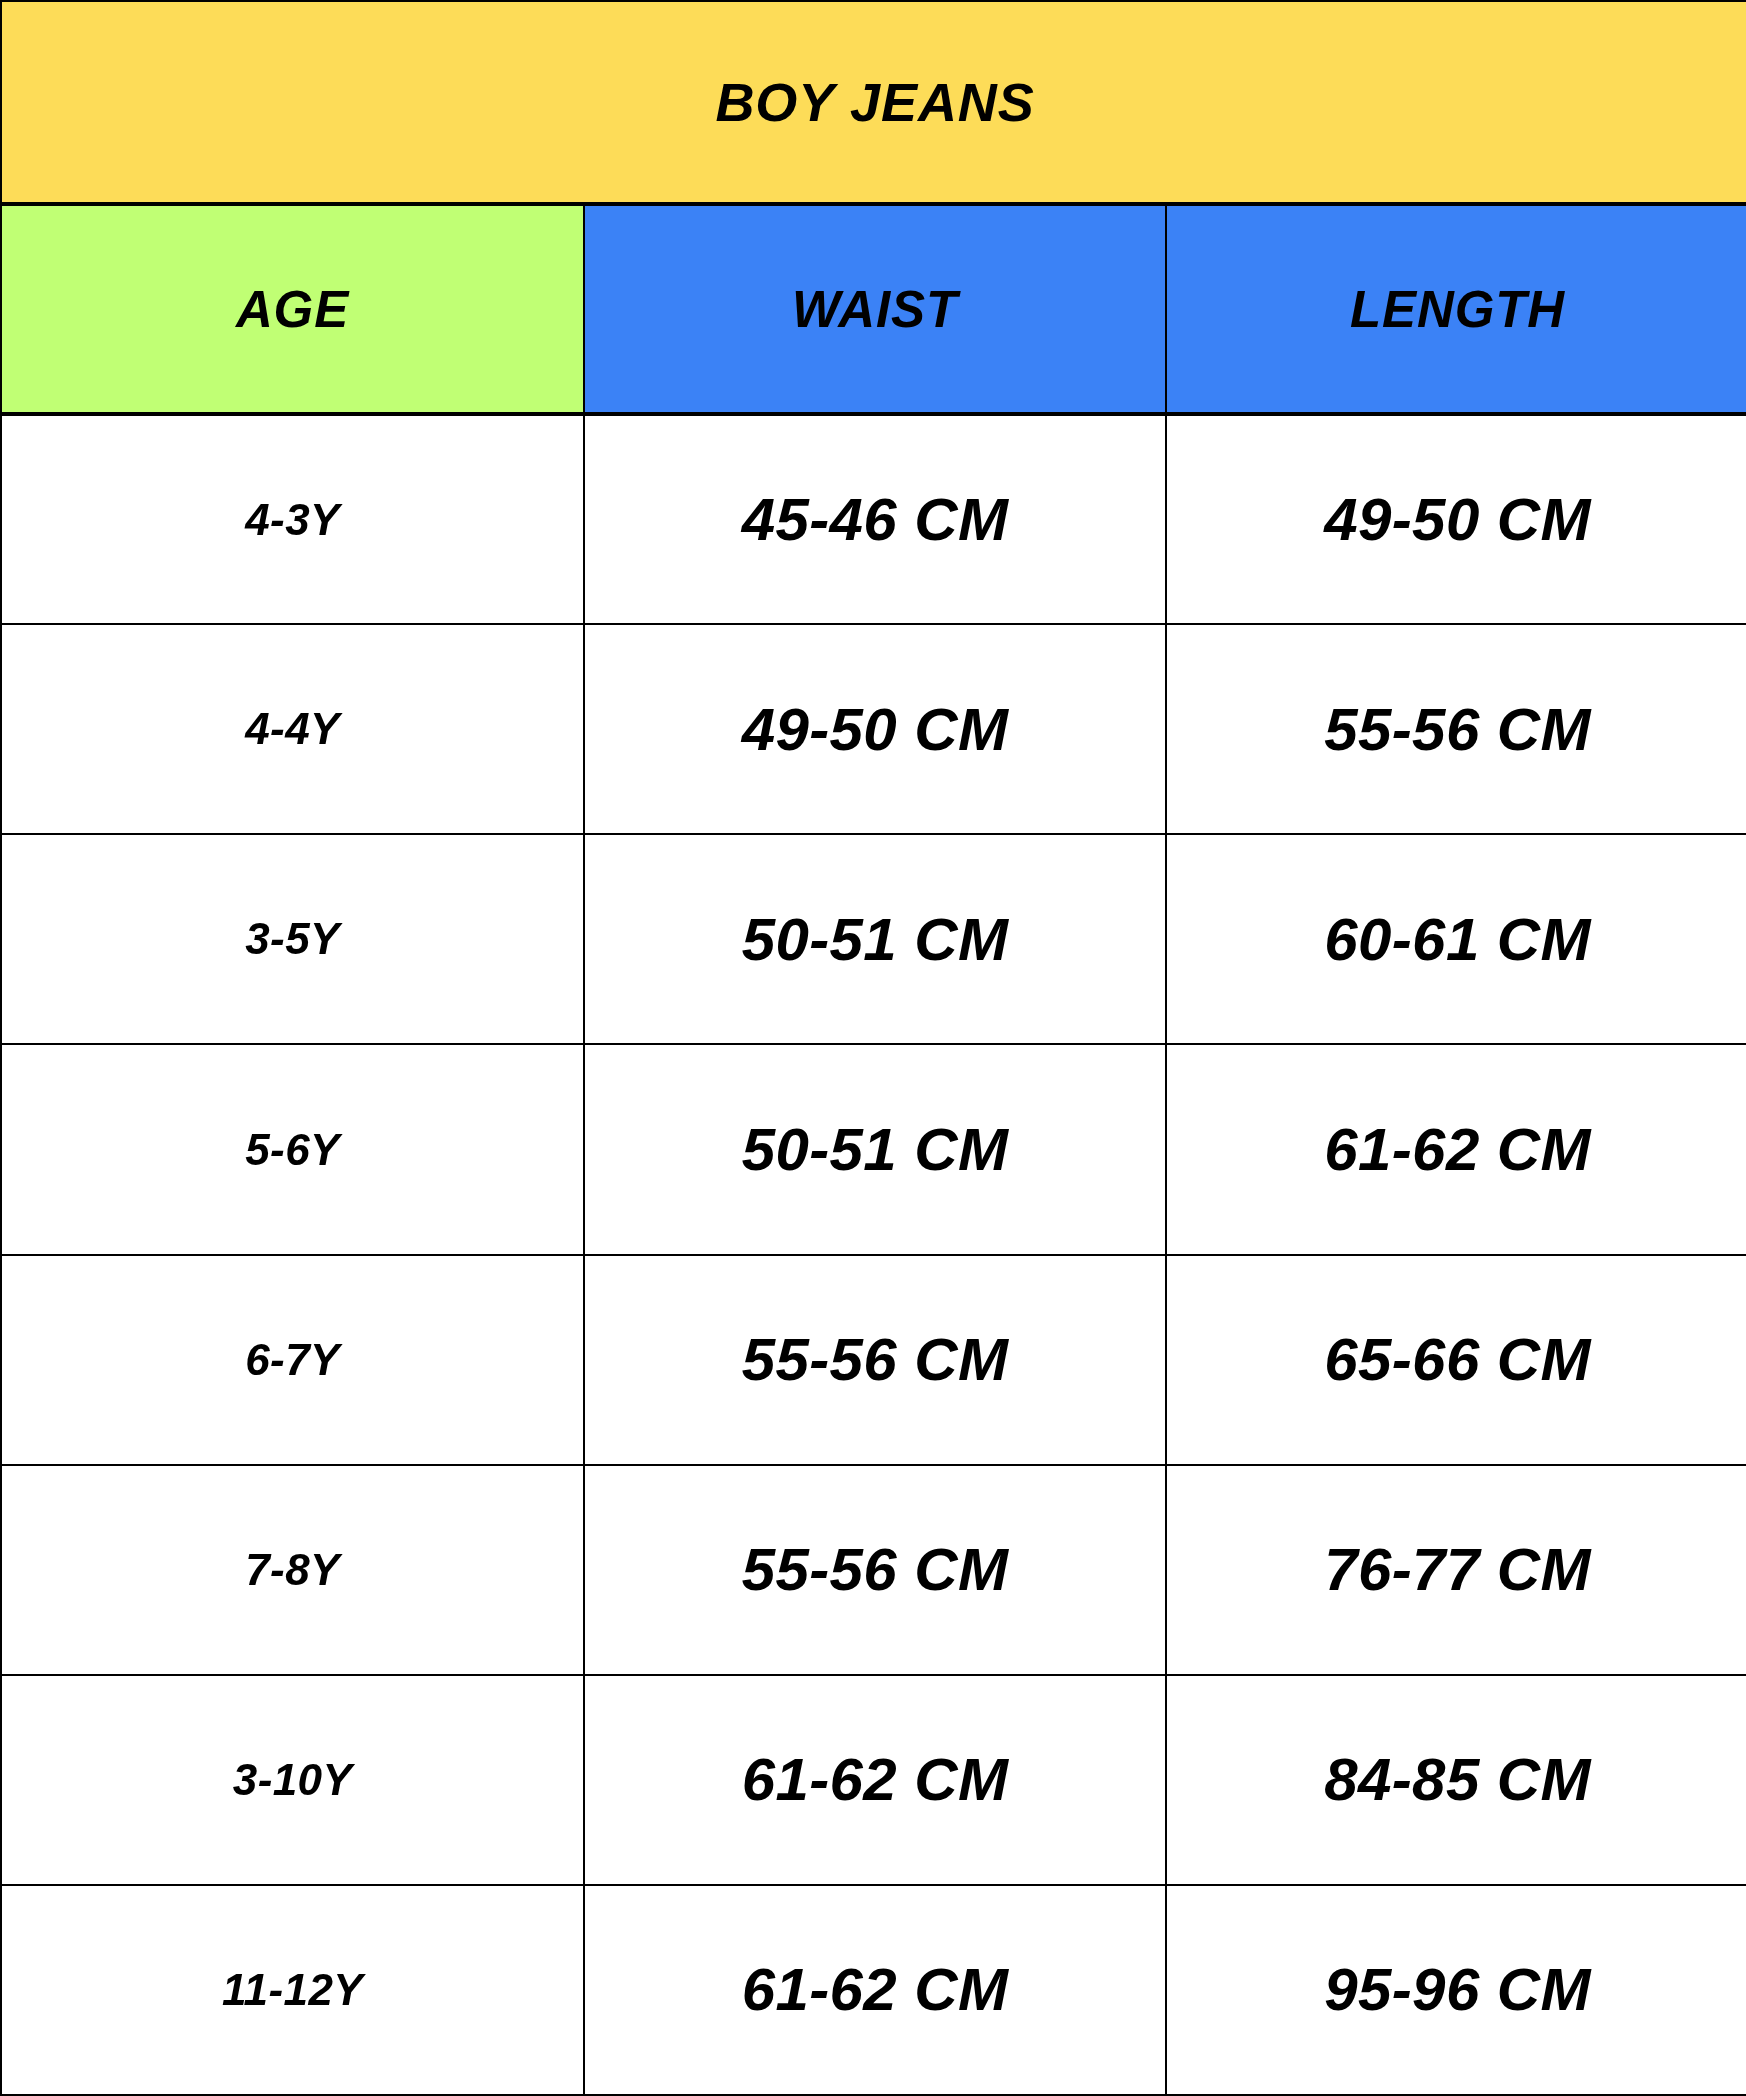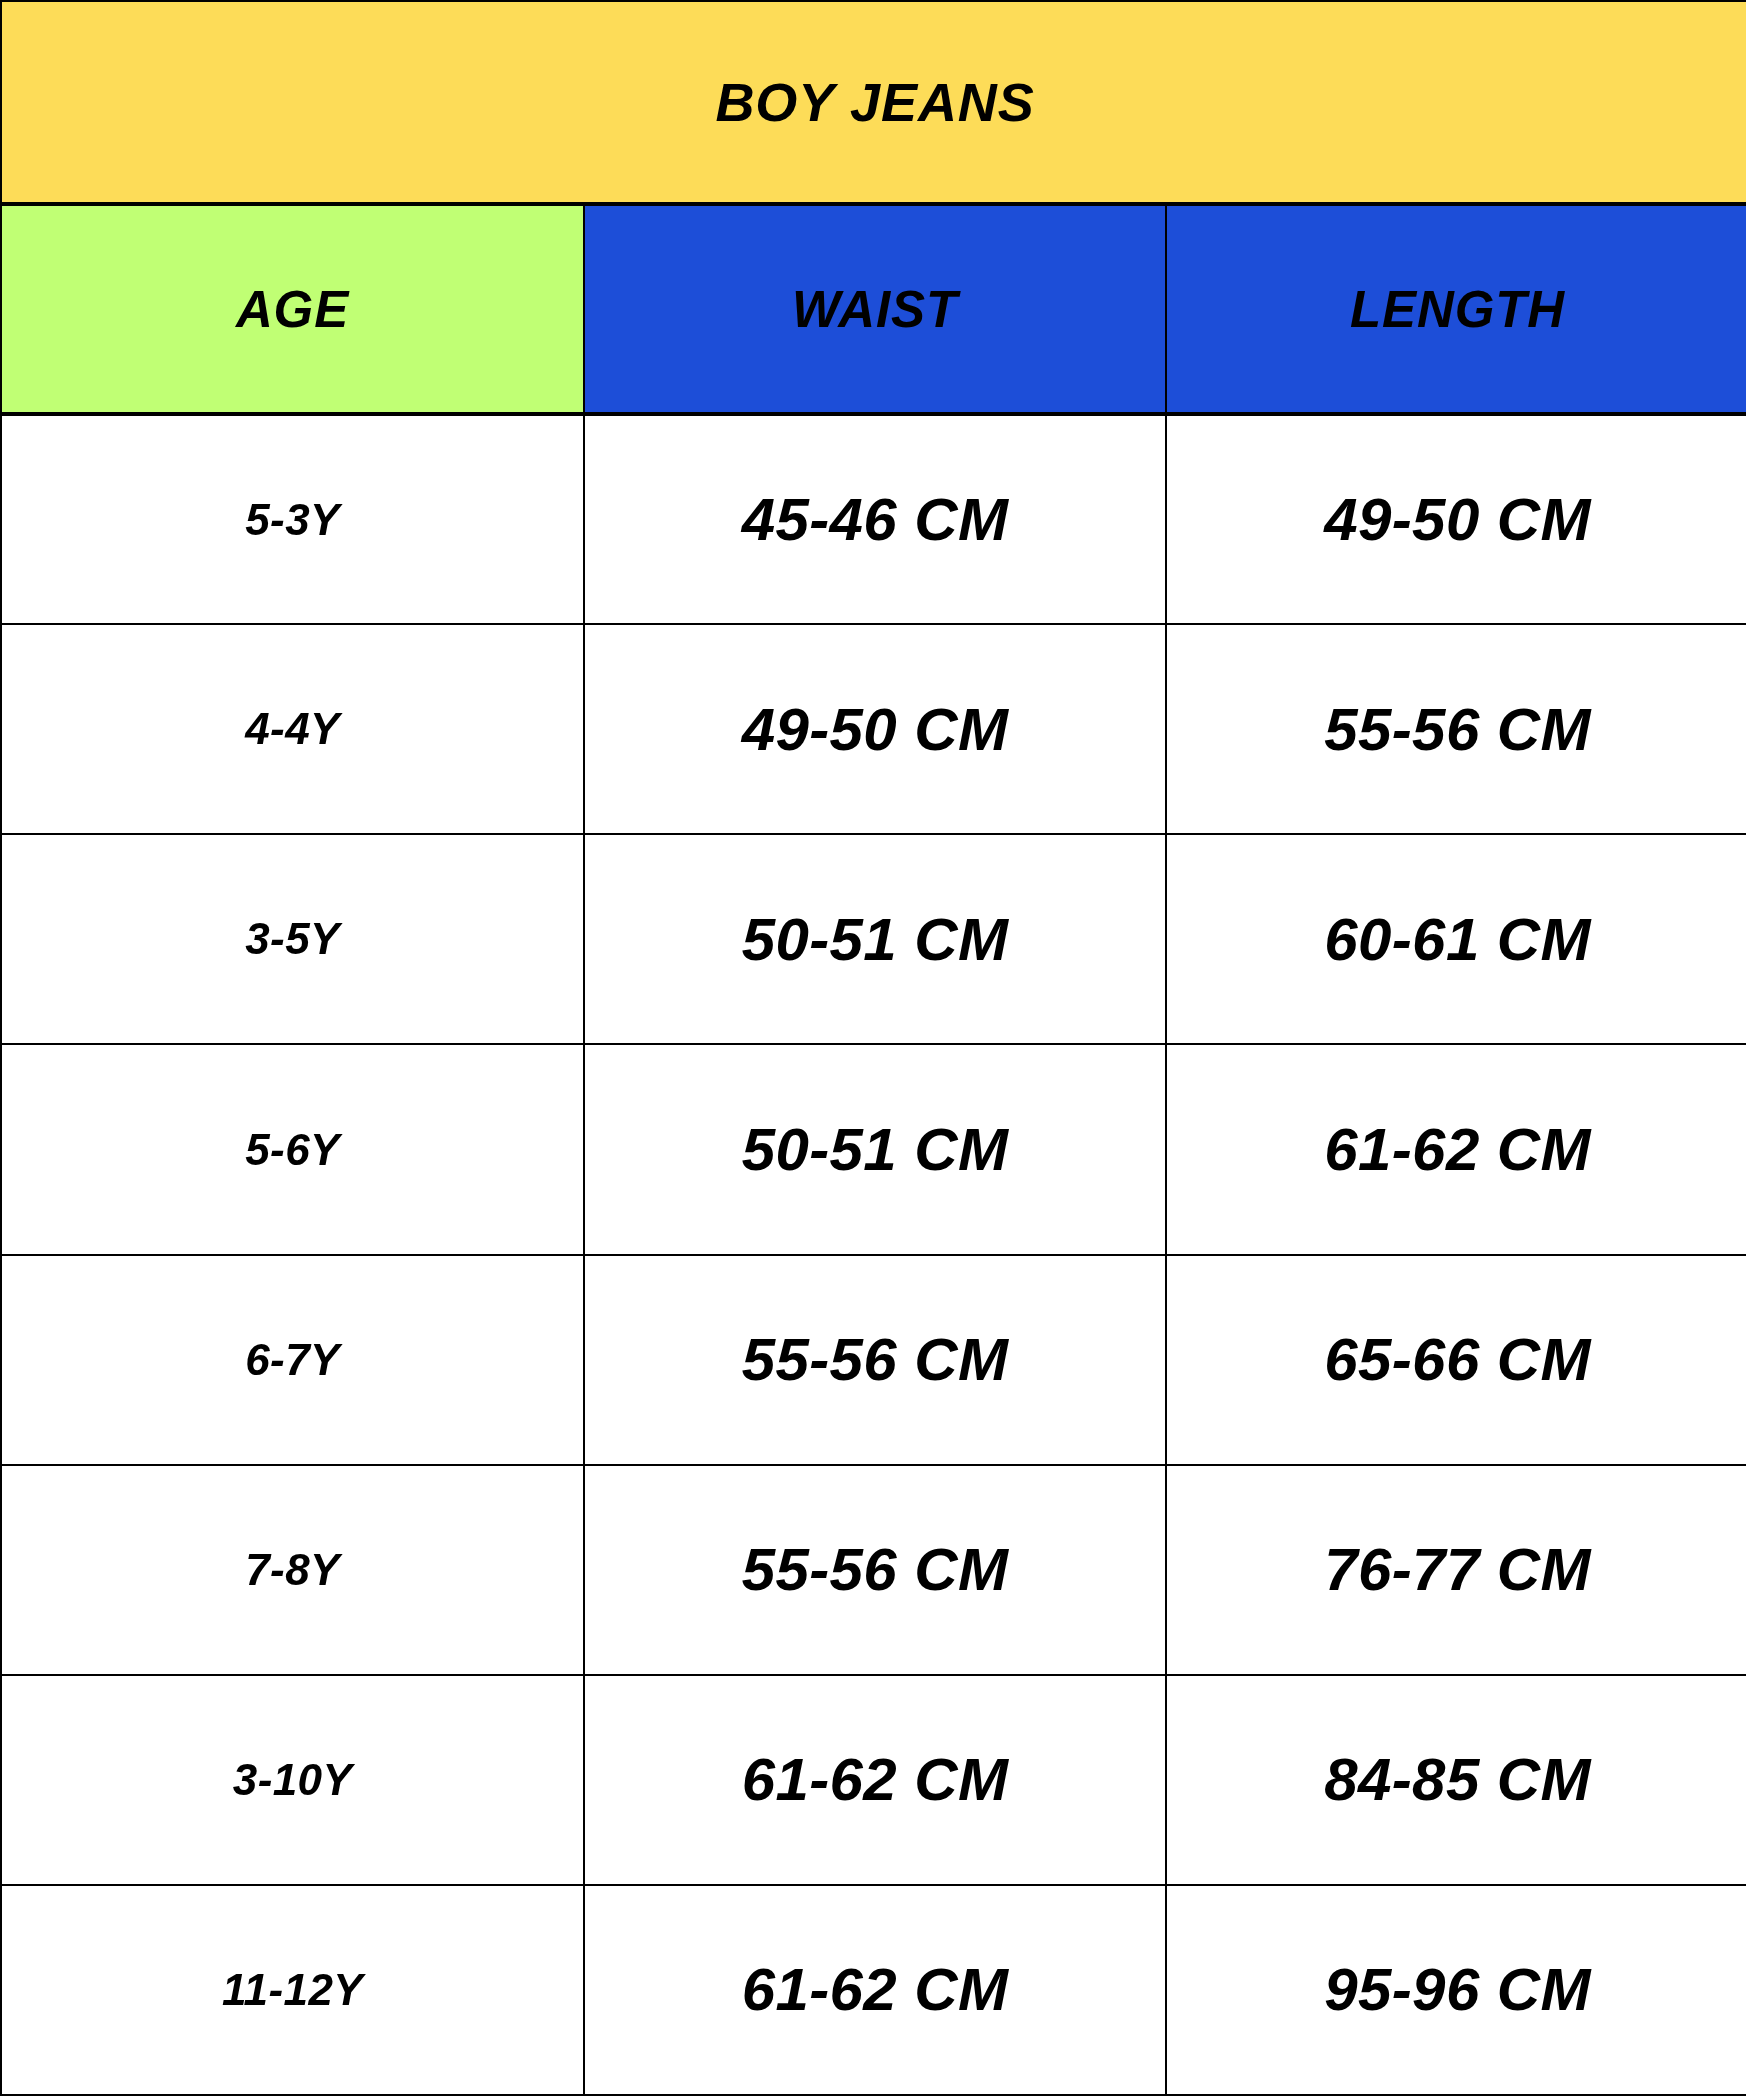--- a/index.html
+++ b/index.html
@@ -51,21 +51,21 @@
     height: 210px;
     font-size: 51px;
     letter-spacing: 0.9px;
     border-bottom-width: 4.4px;
   }
   .header-row th.col-age {
     background: #C0FF74;
   }
   .header-row th.col-waist,
   .header-row th.col-length {
-    background: #1d4ed8;
+    background: #3b82f6;
     font-style: italic;
   }
 
   
   .data-row td {
     height: 210px;
     background: #FFFFFF;
     font-size: 60px;
     letter-spacing: 0.4px;
   }
@@ -91,21 +91,21 @@
     <tr class="title-row">
       <td colspan="3">BOY JEANS</td>
     </tr>
     <tr class="header-row">
       <th class="col-age">AGE</th>
       <th class="col-waist">WAIST</th>
       <th class="col-length">LENGTH</th>
     </tr>
 
     <tr class="data-row">
-      <td class="cell-age">5-3Y</td>
+      <td class="cell-age">4-3Y</td>
       <td class="cell-waist">45-46 CM</td>
       <td class="cell-length">49-50 CM</td>
     </tr>
     <tr class="data-row">
       <td class="cell-age">4-4Y</td>
       <td class="cell-waist">49-50 CM</td>
       <td class="cell-length">55-56 CM</td>
     </tr>
     <tr class="data-row">
       <td class="cell-age">3-5Y</td>

